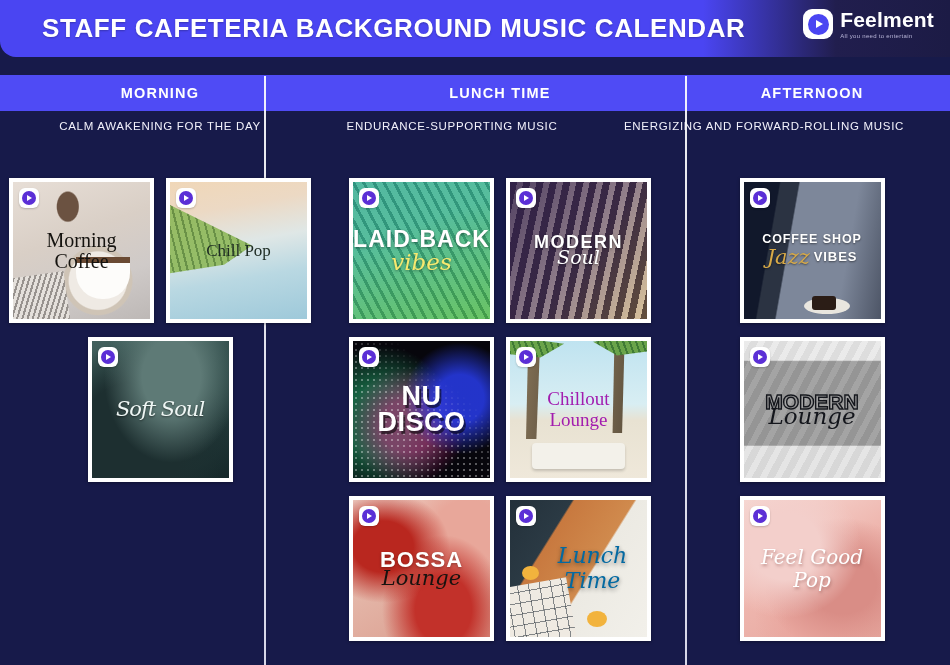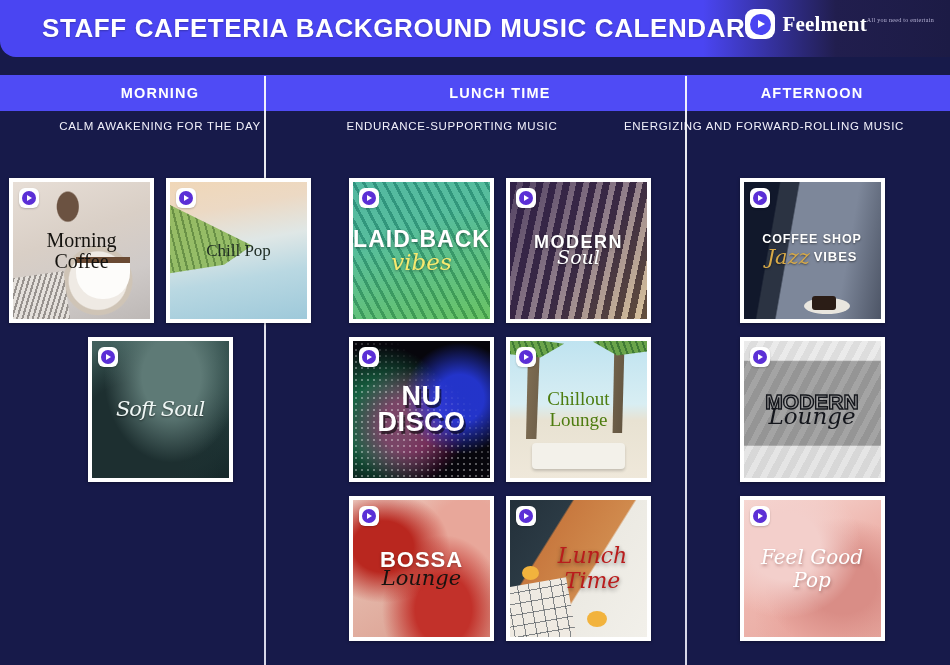--- a/index.html
+++ b/index.html
@@ -32,21 +32,21 @@
   }
   .logo-badge .circ{
     width:21px;height:21px;border-radius:50%;
     background:#4a45f2;display:flex;align-items:center;justify-content:center;
   }
   .logo-badge .tri{
     width:0;height:0;border-left:7px solid #ffffff;
     border-top:4.5px solid transparent;border-bottom:4.5px solid transparent;
     margin-left:2px;
   }
-  .logo-text{display:flex;flex-direction:row;line-height:1;font-family:Liberation Serif, serif;}
+  .logo-text{display:flex;flex-direction:column;line-height:1;}
   .logo-name{color:#fff;font-size:21px;font-weight:bold;letter-spacing:.2px;}
   .logo-tag{color:#b9b6d8;font-size:6px;letter-spacing:.3px;margin-top:3px;}
 
   
   .band{
     position:absolute;left:0;top:75px;width:950px;height:36px;
     background:#4f4bf5;
   }
   .band-inner,.sub-inner,.grid-inner{display:flex;width:950px;height:100%;}
   .col-h{
@@ -219,21 +219,21 @@
   .art-clo .frond{
     position:absolute;z-index:2;
     background:repeating-linear-gradient(70deg,#3f7a35 0 2px,#6aa44a 2px 6px);
   }
   .art-clo .f1{left:-8px;top:-6px;width:62px;height:34px;clip-path:polygon(0 0,100% 26%,62% 66%,0 54%);}
   .art-clo .f2{right:-6px;top:-8px;width:60px;height:34px;clip-path:polygon(100% 0,0 26%,40% 66%,100% 52%);}
   .art-clo .sofa{
     position:absolute;left:16%;bottom:9px;width:68%;height:26px;z-index:2;
     background:#f3f1ea;border-radius:4px;box-shadow:0 2px 3px rgba(0,0,0,.18);
   }
-  .art-clo .lbl{color:#4d7c0f;font-family:"Liberation Serif",serif;font-size:19px;line-height:1.1;}
+  .art-clo .lbl{color:#a21caf;font-family:"Liberation Serif",serif;font-size:19px;line-height:1.1;}
 
   
   .art-bossa .bg{
     background:
       radial-gradient(ellipse at 22% 34%,#b9271f 0 20%,transparent 44%),
       radial-gradient(ellipse at 66% 80%,#c2312a 0 22%,transparent 48%),
       radial-gradient(ellipse at 84% 22%,#e8a79a 0 20%,transparent 46%),
       linear-gradient(150deg,#f0d9cf 0%,#e4b6a8 45%,#d99a8b 100%);
   }
   .art-bossa .lbl .t1{
@@ -257,21 +257,21 @@
       repeating-linear-gradient(90deg,rgba(40,50,60,.55) 0 1px,transparent 1px 11px),
       #efeae2;
     transform:rotate(-10deg);
   }
   .art-lunch .lem1,.art-lunch .lem2{
     position:absolute;z-index:3;border-radius:50%;background:#f2b33d;
   }
   .art-lunch .lem1{left:12px;top:48%;width:17px;height:14px;}
   .art-lunch .lem2{left:56%;bottom:10px;width:20px;height:16px;}
   .art-lunch .lbl{
-    color:#b91c1c;font-family:"DejaVu Serif",serif;font-style:italic;font-size:22px;
+    color:#0369a1;font-family:"DejaVu Serif",serif;font-style:italic;font-size:22px;
     line-height:1.1;text-shadow:0 2px 4px rgba(0,0,0,.45);margin-left:28px;
   }
 
   
   .art-jazz .bg{
     background:
       linear-gradient(100deg,#11182b 0 22%,#2b3342 23% 34%,#7d879a 35% 72%,#4d5566 100%);
   }
   .art-jazz .plate{
     position:absolute;left:44%;bottom:5px;width:46px;height:16px;border-radius:50%;

